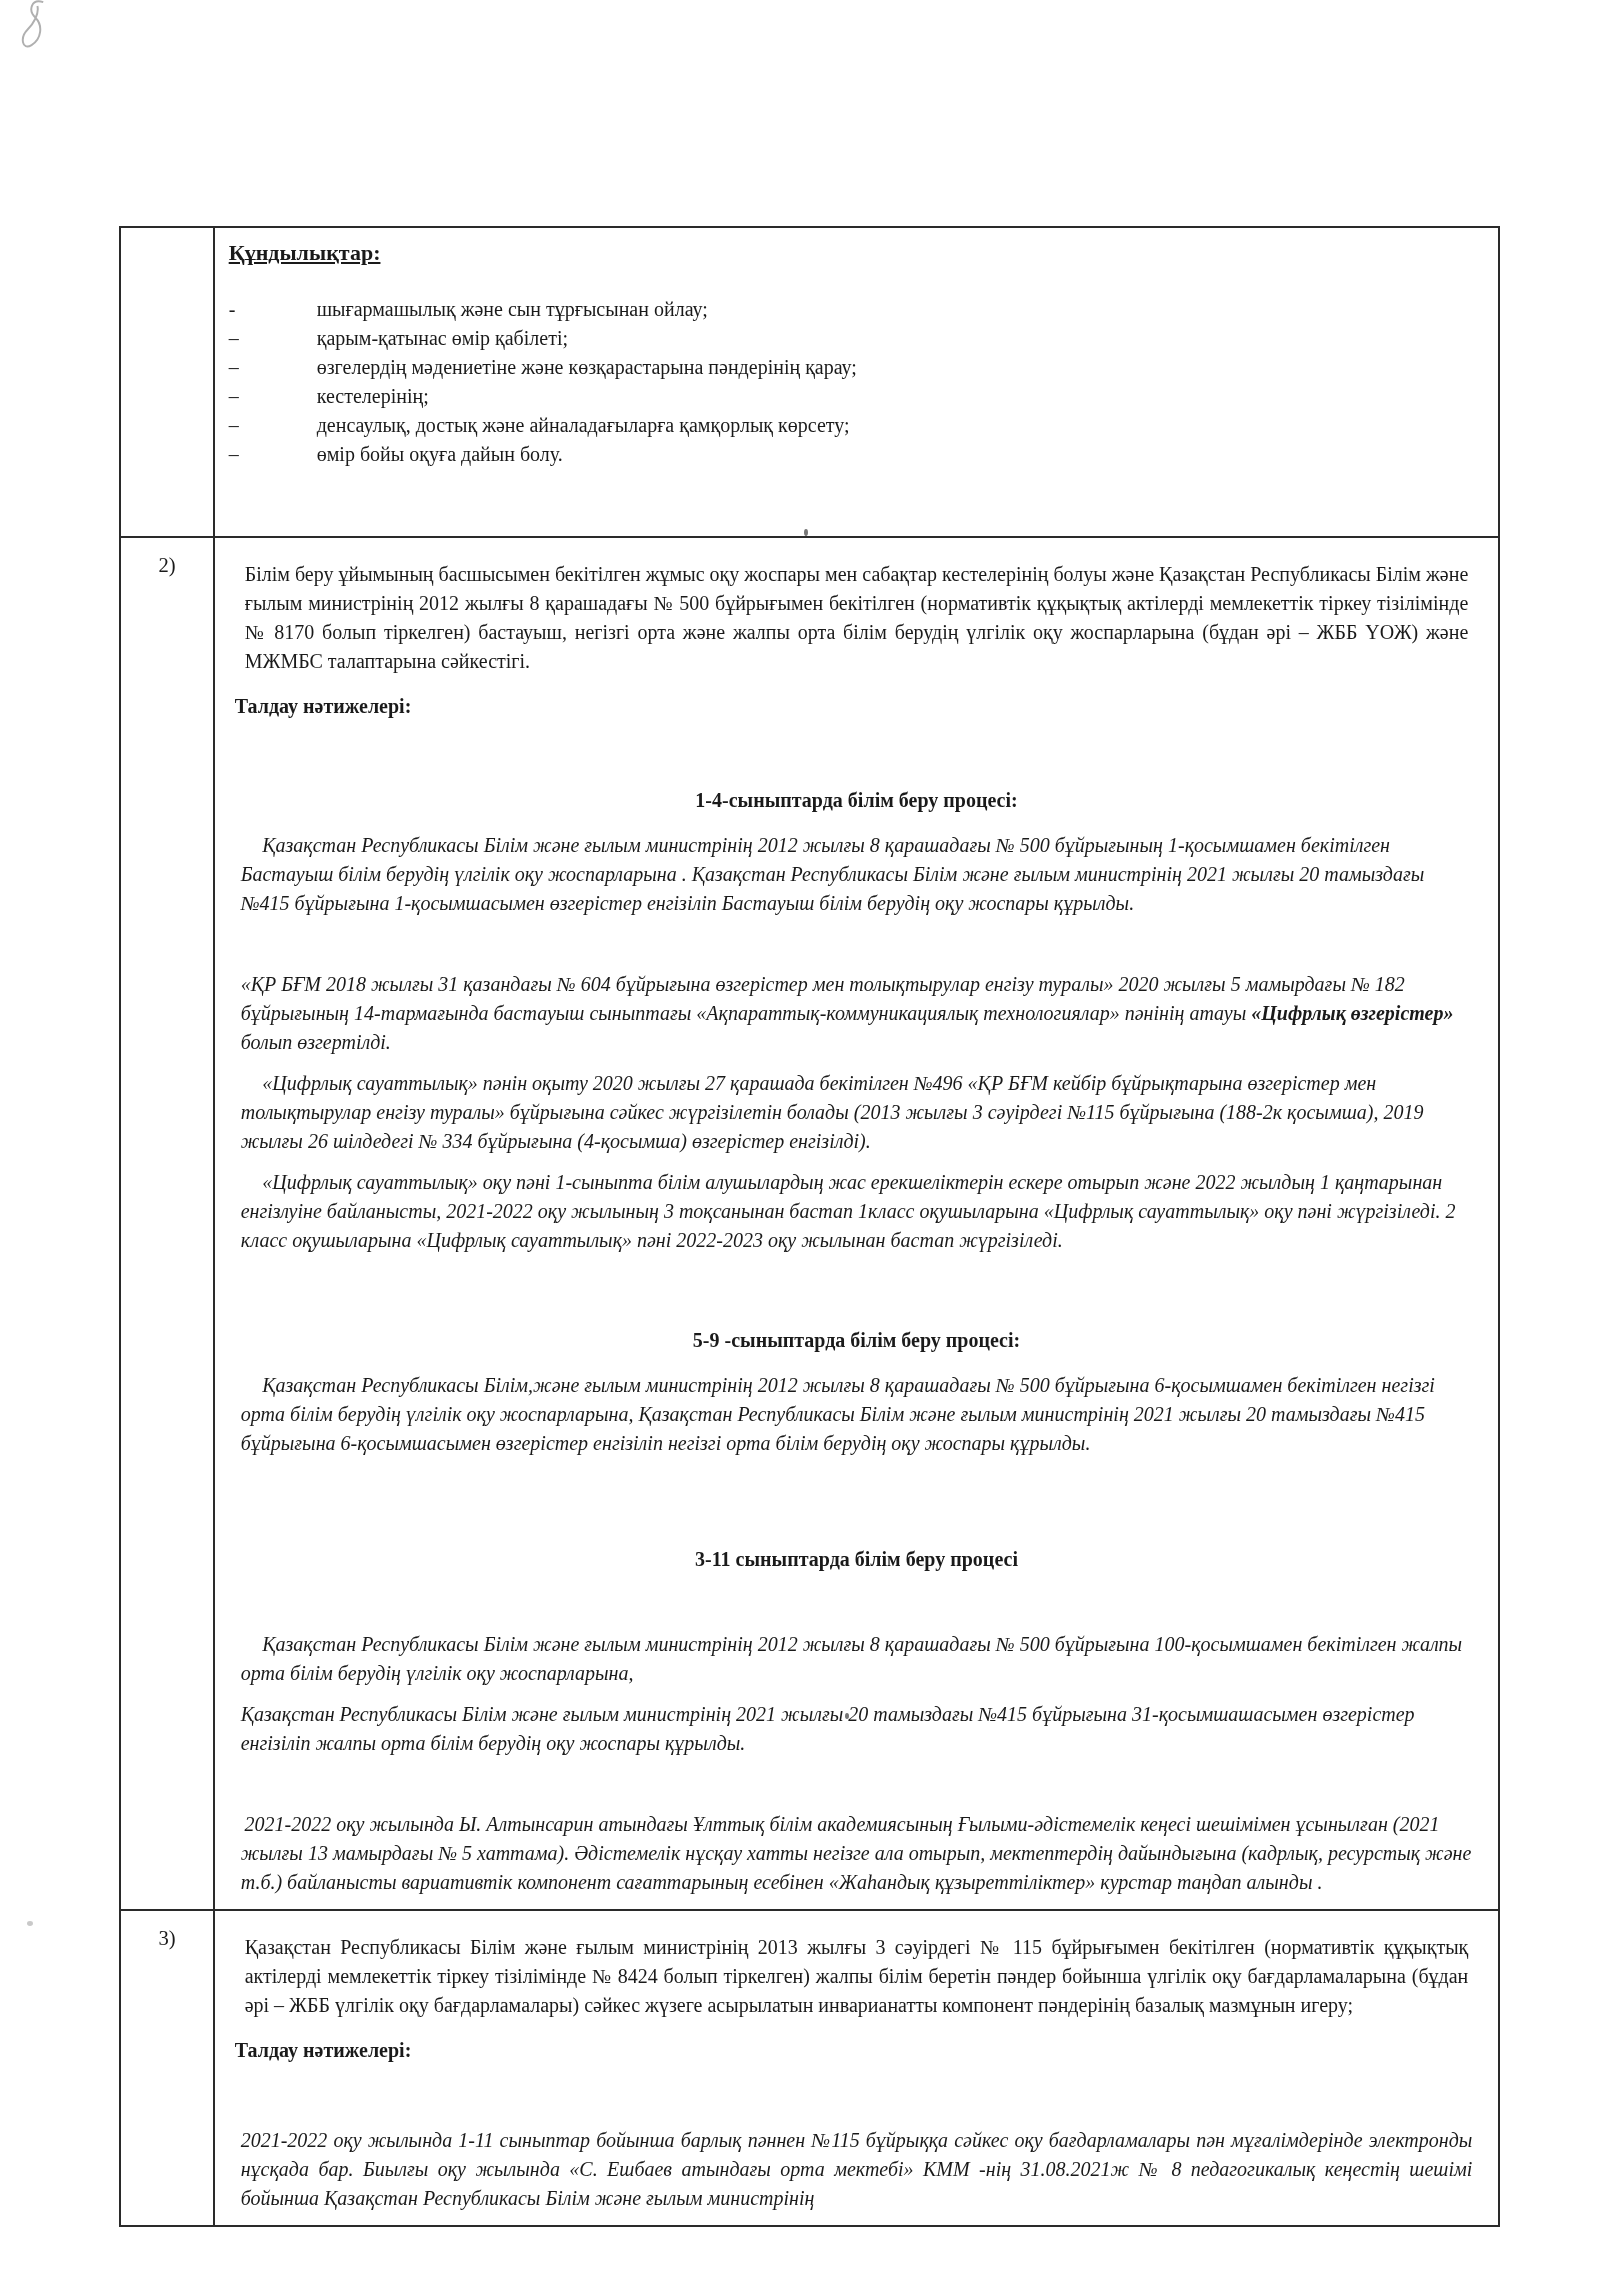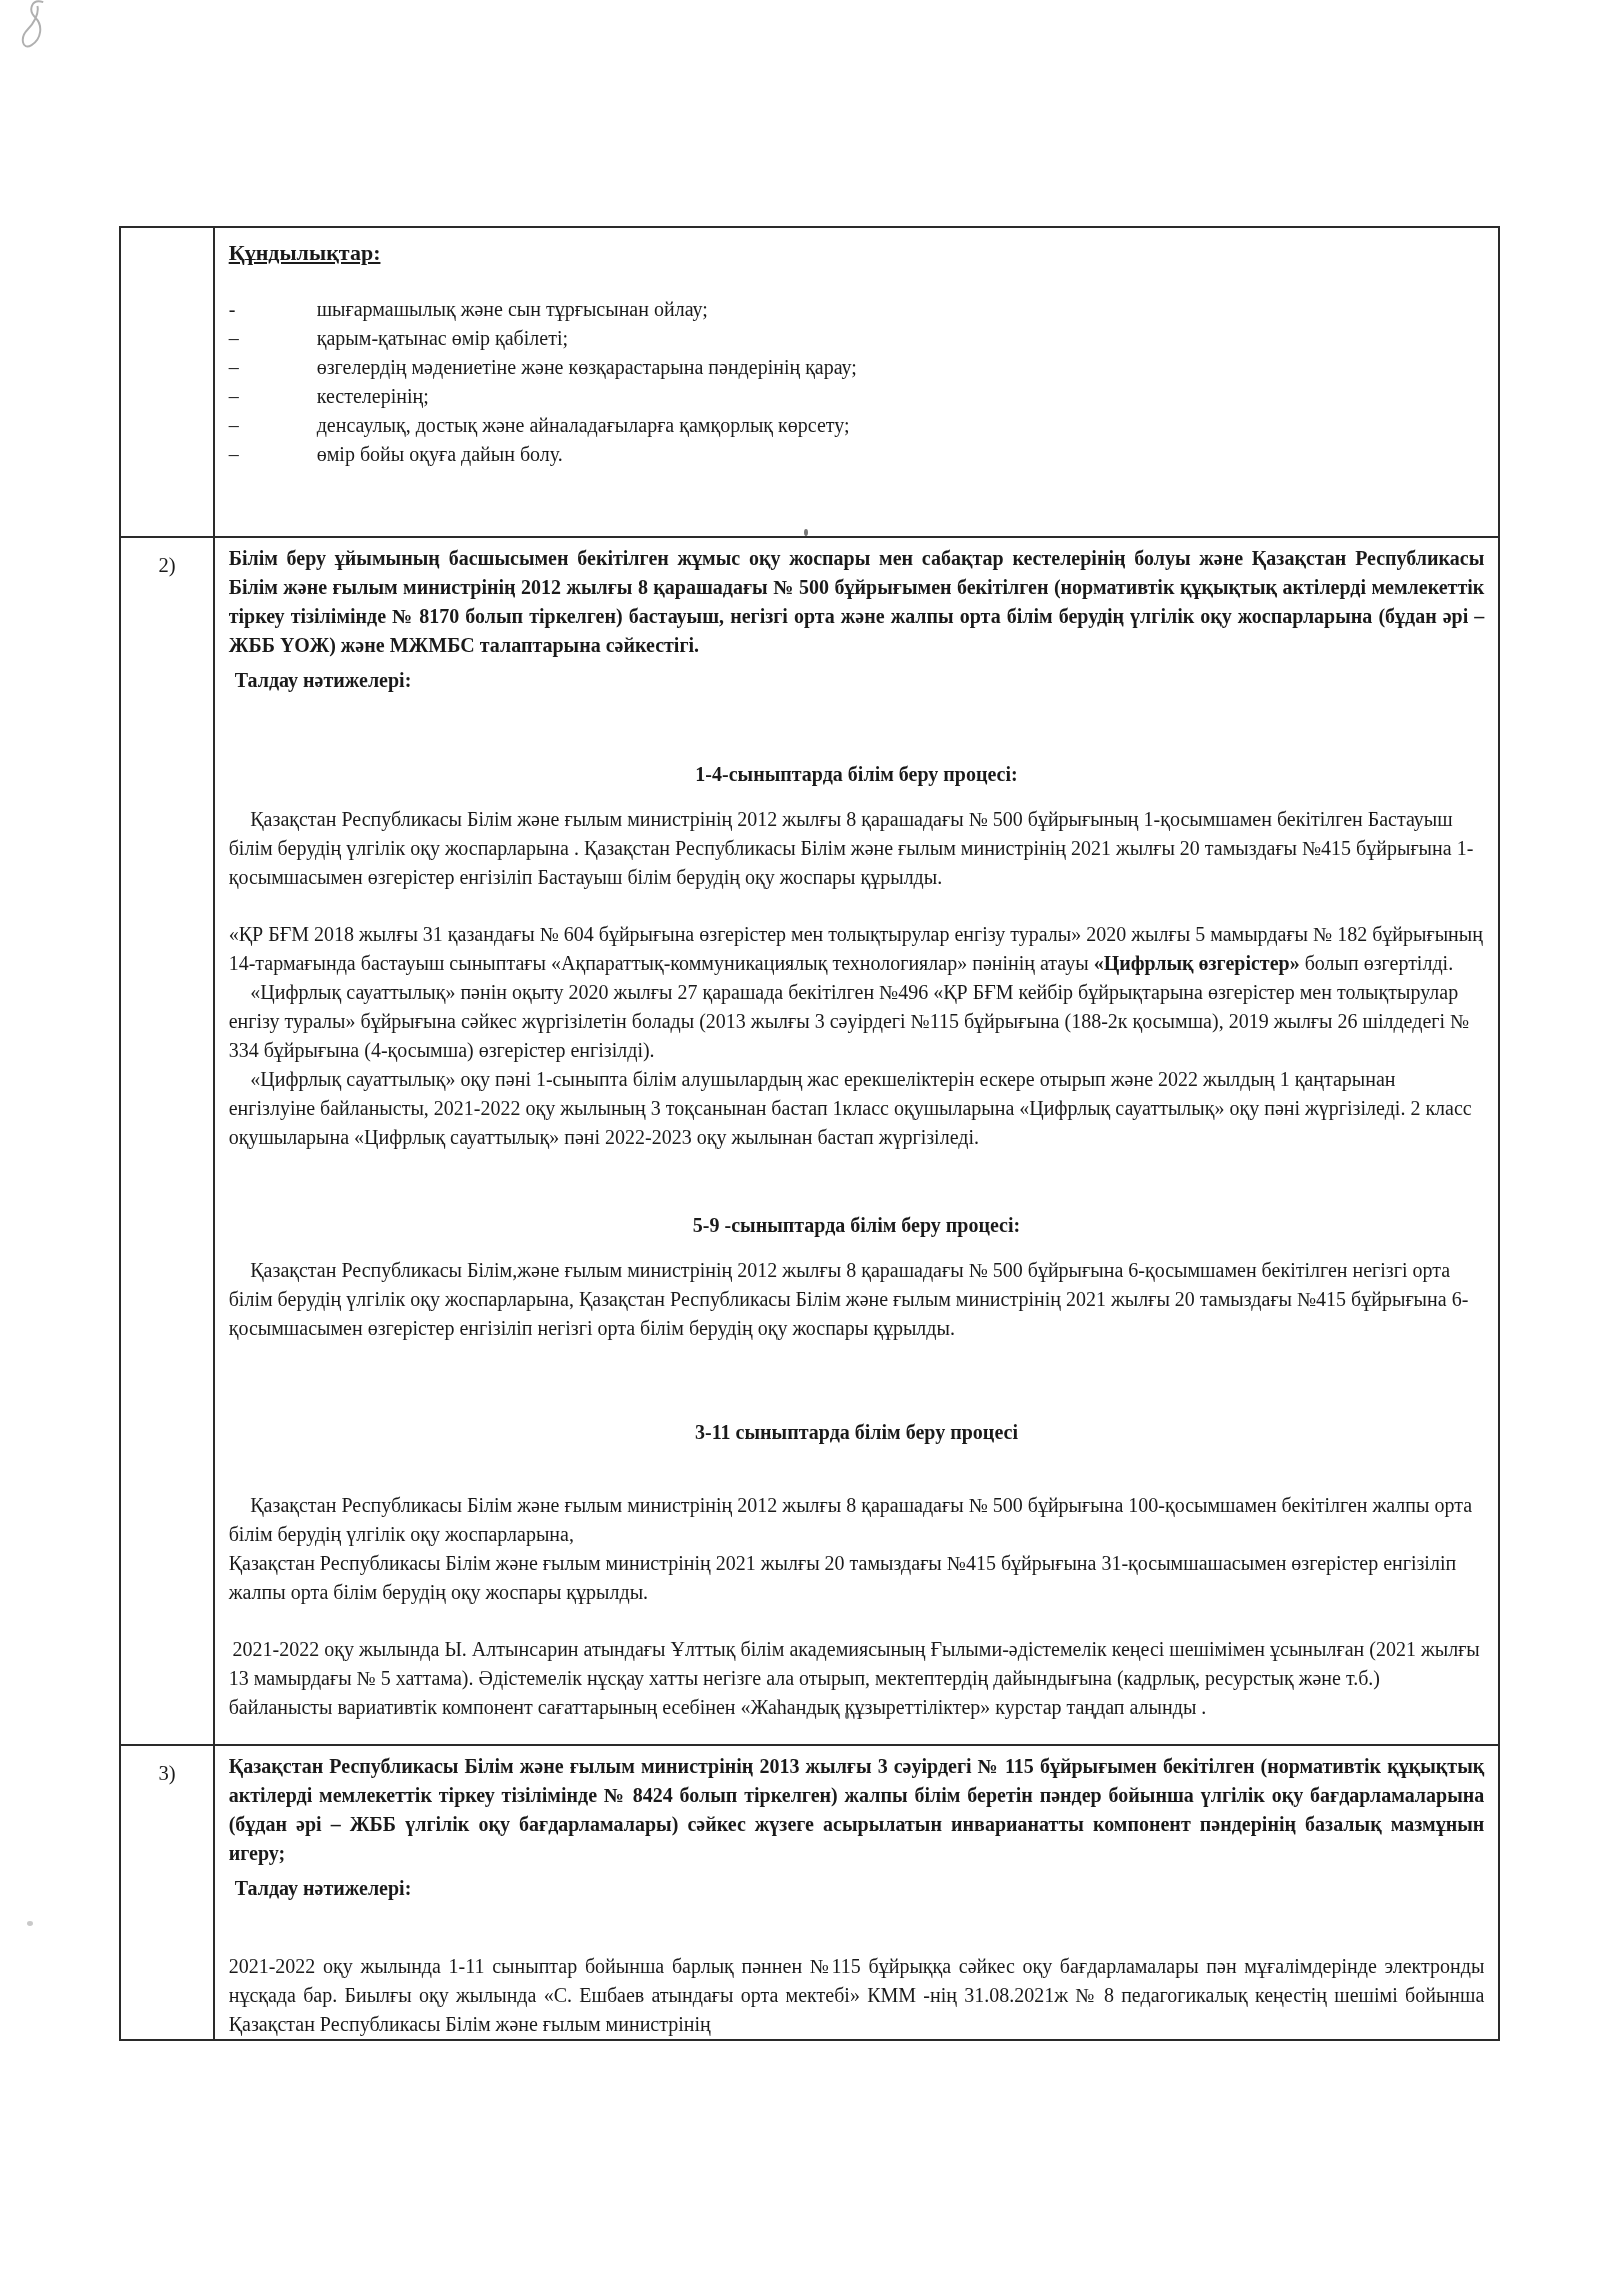--- a/index.html
+++ b/index.html
@@ -20,24 +20,24 @@
   .content-cell { padding:5.9px 13.7px 0 13.7px !important; font-size:20px; line-height:29px; }
 
   .values-title { font-weight:bold; text-decoration:underline; font-size:22px; margin:3.9px 0 0 0; height:57px; }
   .values-list { list-style:none; margin:0; padding:0; }
   .values-list li { display:flex; height:29px; }
   .values-list .dash { width:88px; display:inline-block; }
   .row1 { height:310px; }
   .row2 { height:1208px; }
   .row3 { height:260px; }
 
-  .crit { font-weight:bold; text-align:justify; margin:0; line-height:29px; }
+  .crit { font-weight:normal; text-align:justify; margin:16px; line-height:29px; }
   .crit-label { font-weight:bold; margin:6px; }
   .sec-heading { font-weight:bold; text-align:center; margin:16px; }
-  .para { margin:0; }
+  .para { margin:12px;font-style:italic; }
   .ind { text-indent:21.6px; }
   .gap-sm { height:28px; }
   .gap-md { height:43px; }
   .gap-lg { height:59px; }
   .justify { text-align:justify; }
   .speck { position:absolute; background:#777; border-radius:50%; }
 </style>
 </head>
 <body>
 

